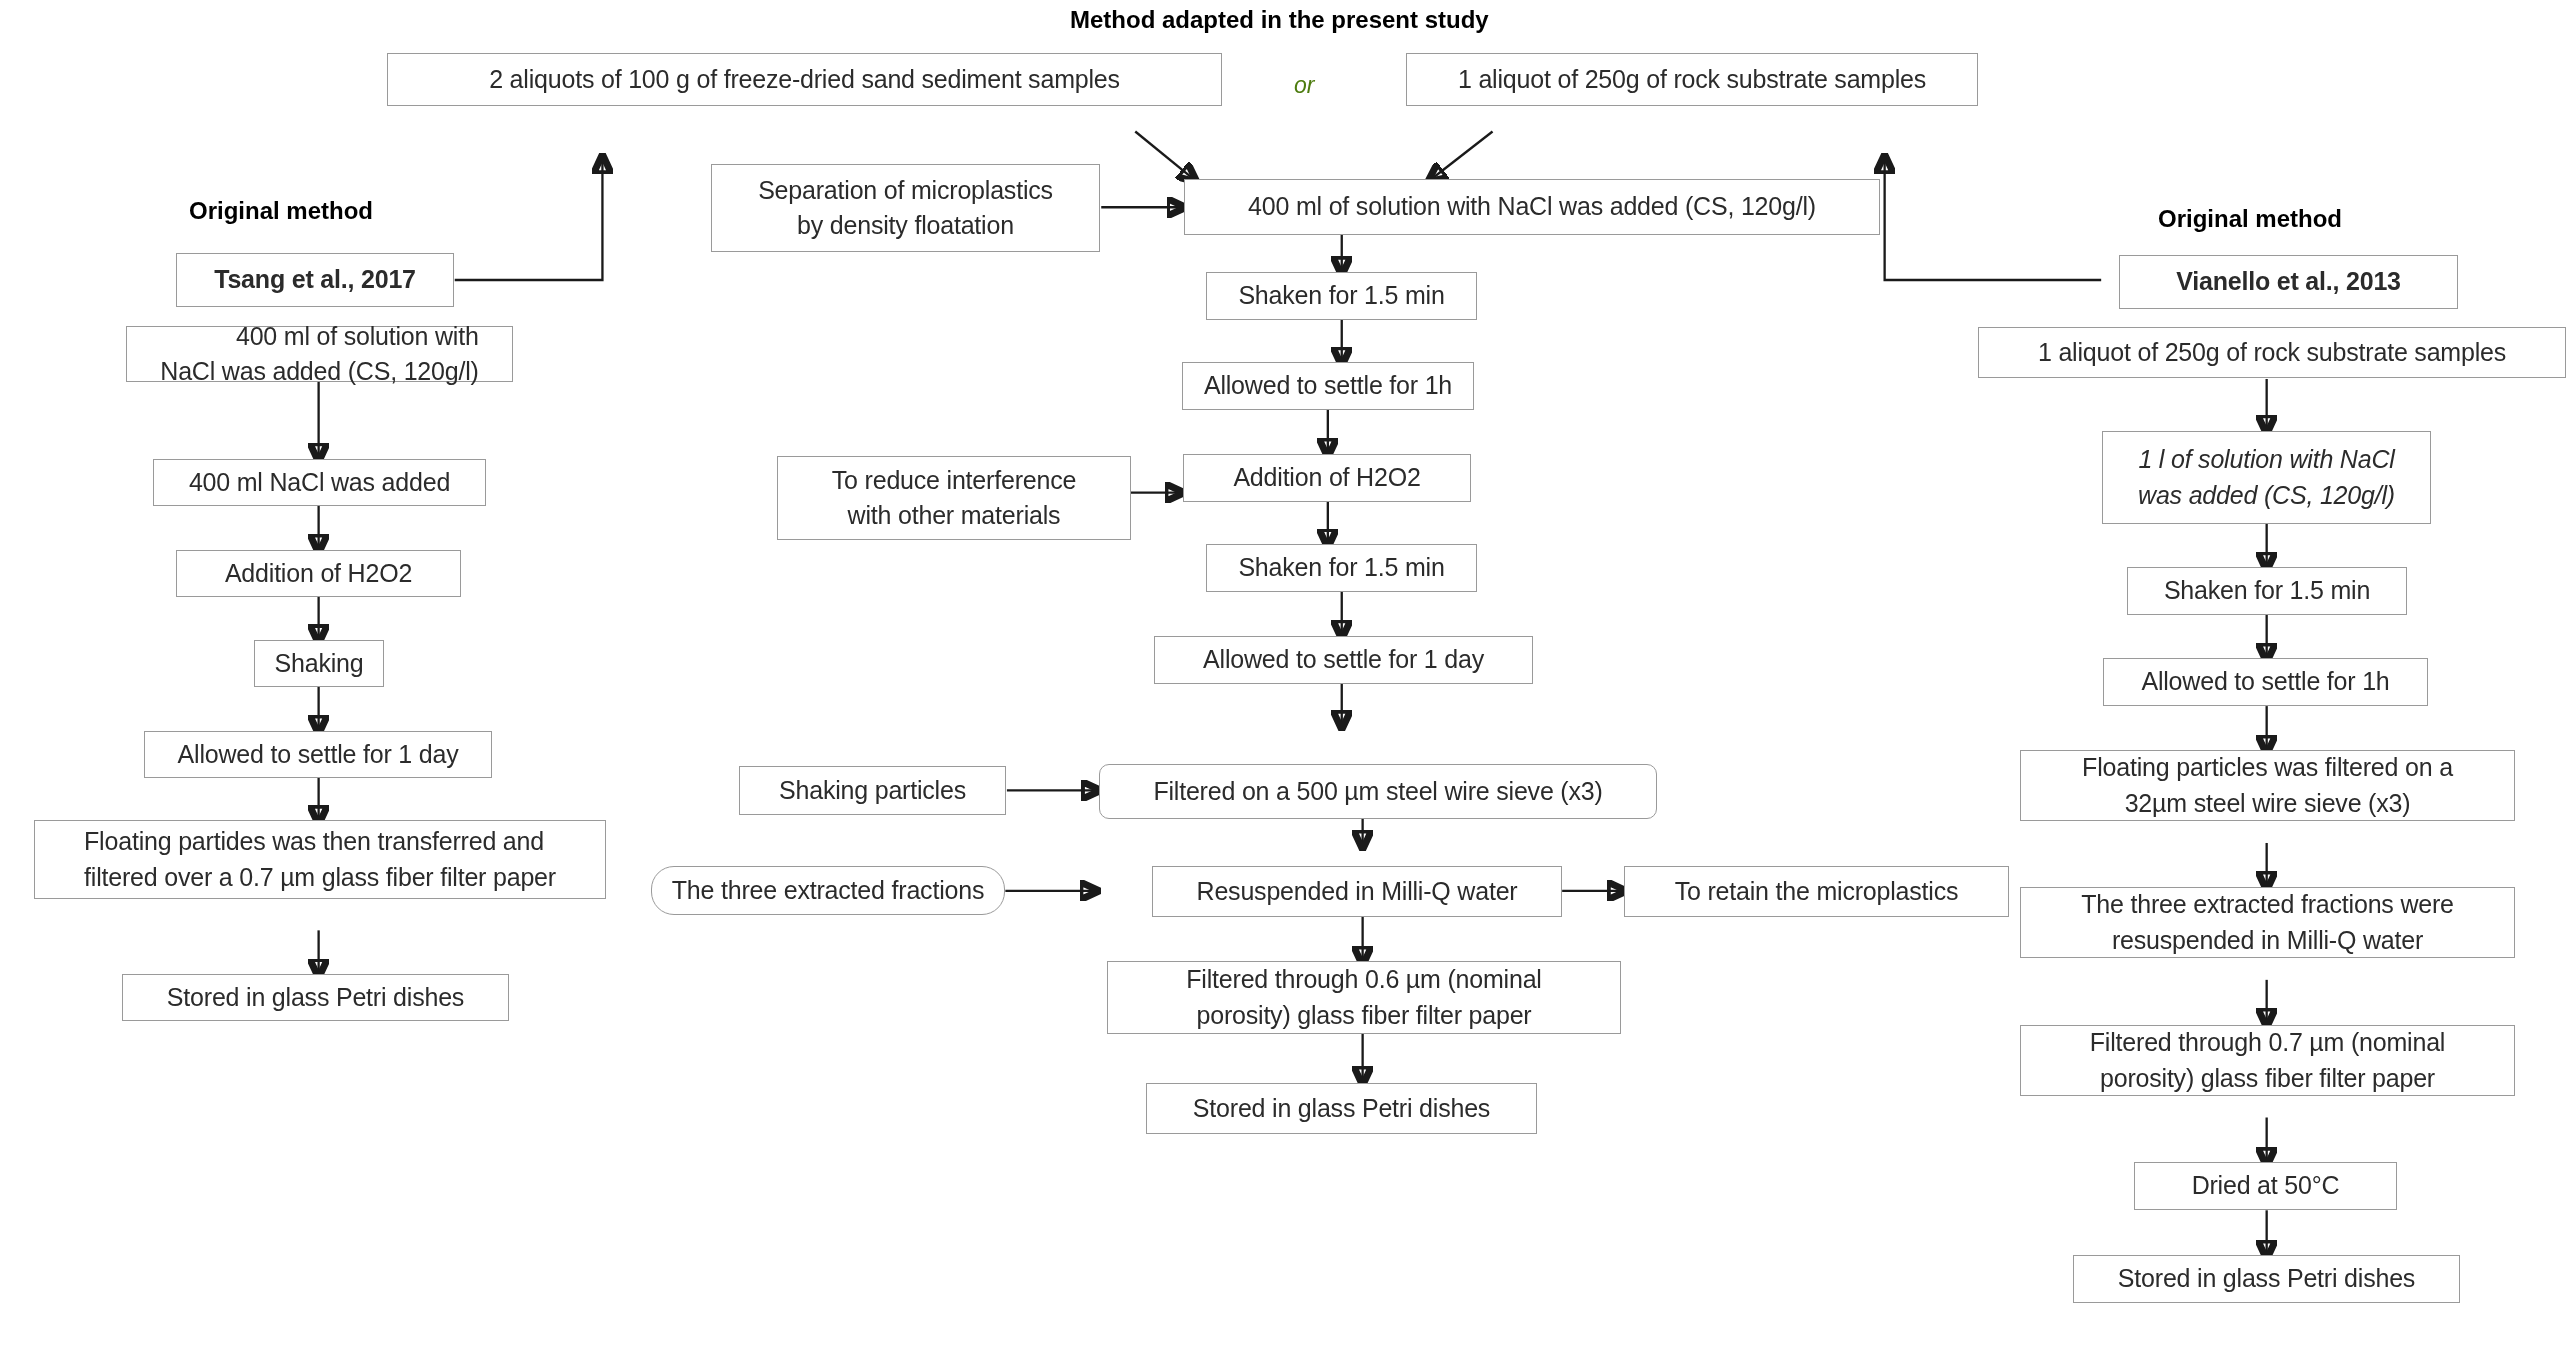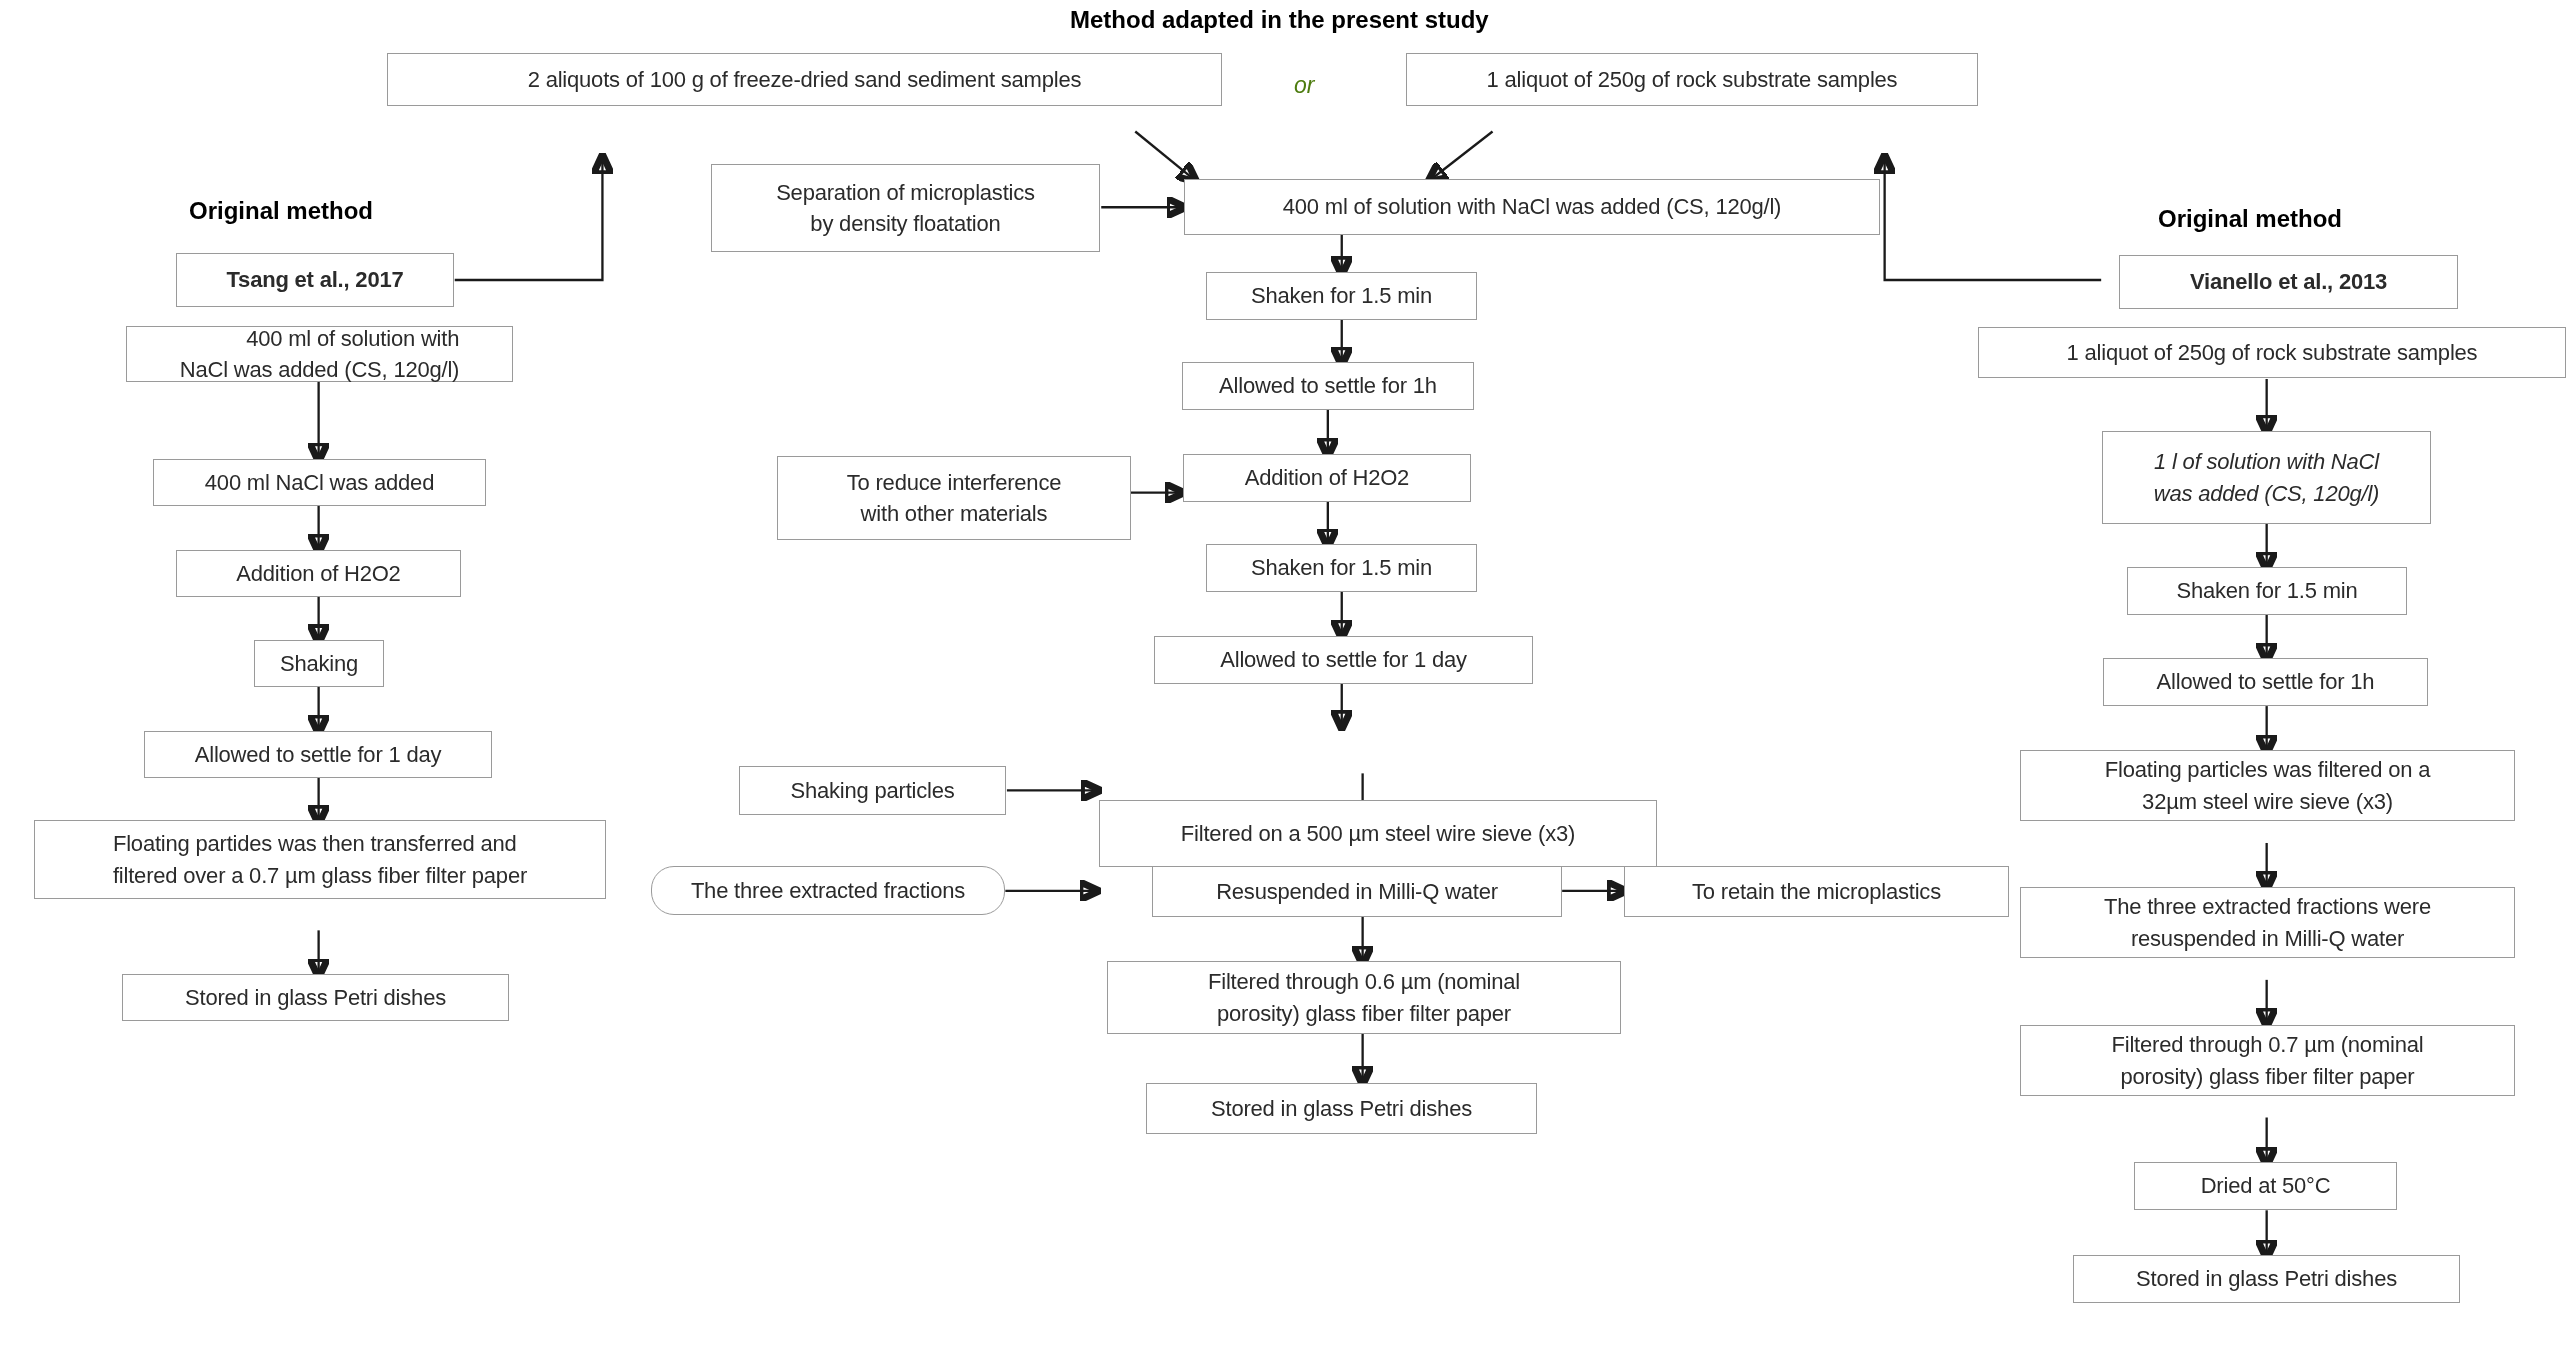--- a/index.html
+++ b/index.html
@@ -15,21 +15,21 @@
     position:absolute;
     box-sizing:border-box;
     border:1.5px solid #9a9a9a;
     background:#ffffff;
     color:#2b2b2b;
     display:flex;
     align-items:center;
     justify-content:center;
     text-align:center;
     line-height:1.42;
-    font-size:22px;
+    font-size:25px;
     padding:1.5px 7.7px;
     white-space:pre-line;
     letter-spacing:-0.2px;
   }
   .node.justify{ text-align:justify; }
   .label{
     position:absolute;
     font-weight:bold;
     font-size:24px;
     color:#000000;
@@ -155,21 +155,21 @@
   <div class="node" style="left:1206px; top:272px; width:271px; height:48px;">Shaken for 1.5 min</div>
 
   <div class="node" style="left:1182px; top:362px; width:292px; height:48px;">Allowed to settle for 1h</div>
 
   <div class="node" style="left:1183px; top:454px; width:288px; height:48px;">Addition of H2O2</div>
 
   <div class="node" style="left:1206px; top:544px; width:271px; height:48px;">Shaken for 1.5 min</div>
 
   <div class="node" style="left:1154px; top:636px; width:379px; height:48px;">Allowed to settle for 1 day</div>
 
-  <div class="node" style="left:1099px; top:800px; width:558px; height:67px;">Filtered on a 500  µm steel wire sieve (x3)</div>
+  <div class="node" style="left:1099px; top:764px; width:558px; height:55px;border-radius:10px;">Filtered on a 500  µm steel wire sieve (x3)</div>
 
   <div class="node" style="left:1152px; top:866px; width:410px; height:51px;">Resuspended in Milli-Q water</div>
 
   <div class="node" style="left:1107px; top:961px; width:514px; height:73px;">Filtered through 0.6 µm (nominal
 porosity) glass fiber filter paper</div>
 
   <div class="node" style="left:1146px; top:1083px; width:391px; height:51px;">Stored in glass Petri dishes</div>
 
   <div class="node" style="left:1624px; top:866px; width:385px; height:51px;">To retain the microplastics</div>
 

